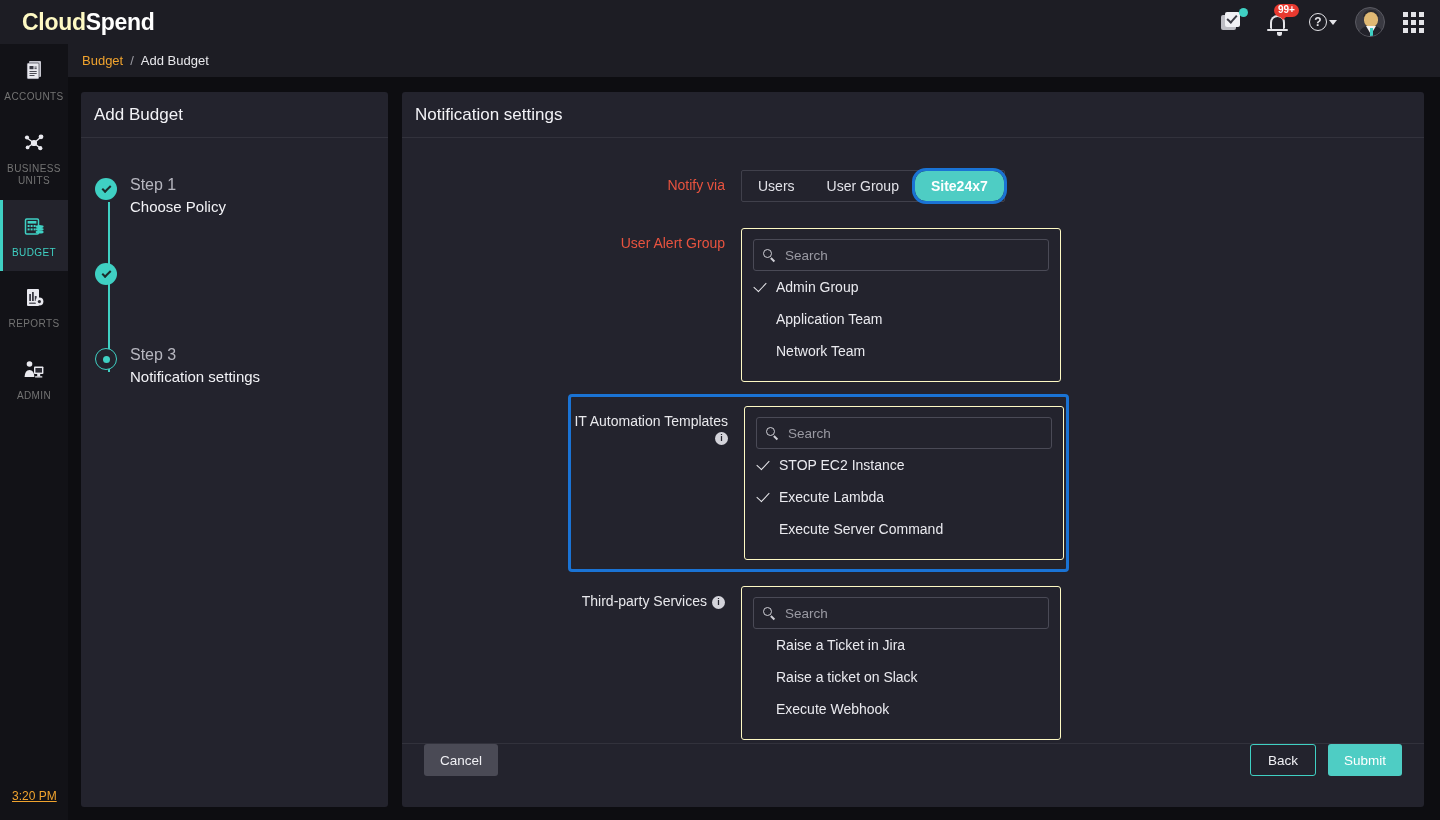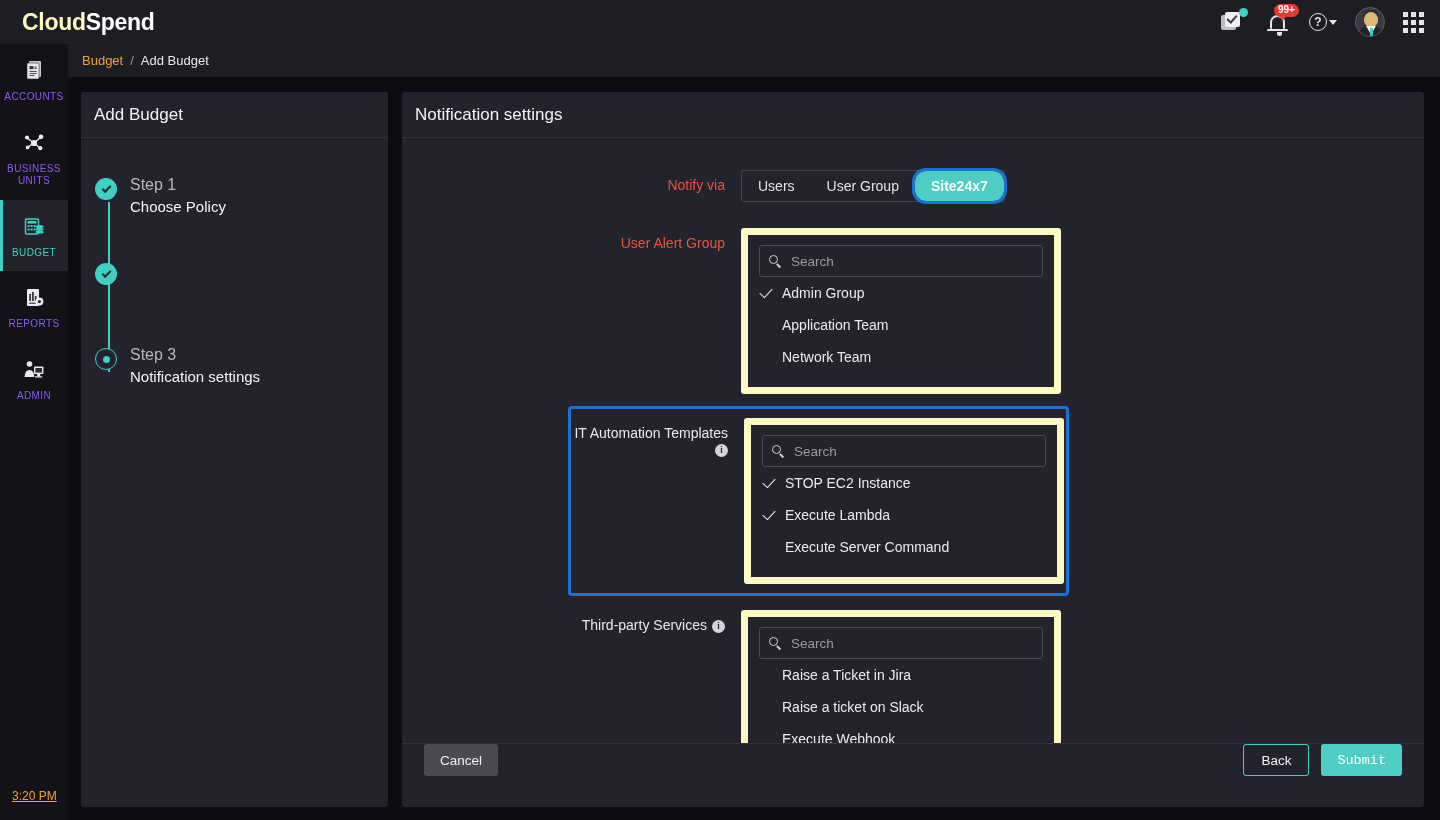--- a/index.html
+++ b/index.html
@@ -110,21 +110,21 @@
   .apps-grid i { display: block; width: 5px; height: 5px; background: #e4e4e8; }
 
   
   .rail {
     position: absolute; left: 0; top: 44px; width: 68px; height: 776px;
     background: #121217;
   }
   .rail-item {
     position: relative;
     padding: 14px 4px 12px; text-align: center; cursor: pointer;
-    color: #8b5cf6;
+    color: #737373;
   }
   .rail-item .lbl {
     font-size: 10px; letter-spacing: 0.4px; margin-top: 7px; line-height: 1.25;
   }
   .rail-item.active { background: #23232c; color: #3fd0c3; }
   .rail-item.active::before {
     content: ""; position: absolute; left: 0; top: 0; bottom: 0;
     width: 3px; background: #3fd0c3;
   }
   .rail-ico { height: 26px; display: flex; align-items: center; justify-content: center; }
@@ -219,21 +219,21 @@
   .seg .sg.active {
     background: #4ecdc4; color: #ffffff; font-weight: bold;
   }
   .seg .sg.annot {
     outline: 3px solid #1a73d4; outline-offset: 0px;
     position: relative; z-index: 3; border-radius: 11px;
   }
 
   
   .listbox {
-    width: 320px; border: 7px solid #fef9c3; border-radius: 3px;
+    width: 320px; border: 1px solid #fef9c3; border-radius: 3px;
     background: #23232d; padding: 10px 11px 14px;
   }
   .searchbar {
     height: 32px; border: 1px solid #4a4a56; border-radius: 3px;
     display: flex; align-items: center; padding: 0 9px; gap: 9px;
     background: #23232d;
   }
   .mag { width: 13px; height: 13px; position: relative; flex: 0 0 13px; }
   .mag .ring { position: absolute; left: 0; top: 0; width: 9px; height: 9px;
     border: 1.6px solid #cfcfd6; border-radius: 50%; }
@@ -267,21 +267,21 @@
     height: 64px; border-top: 1px solid #32323c;
     display: flex; align-items: flex-start; padding: 0 22px;
   }
   .btn {
     height: 32px; min-width: 66px; padding: 0 15px;
     display: inline-flex; align-items: center; justify-content: center;
     font-size: 13.5px; border-radius: 3px; cursor: pointer; border: 1px solid transparent;
   }
   .btn-cancel { background: #4a4a55; color: #f0f0f4; }
   .btn-back { background: transparent; color: #f0f0f4; border-color: #3fd0c3; margin-right: 12px; }
-  .btn-submit { background: #4ecdc4; color: #ffffff; font-family: Liberation Mono, monospace; }
+  .btn-submit { background: #4ecdc4; color: #ffffff; }
   .spacer { flex: 1; }
 </style>
 </head>
 <body>
 
 <div class="app">
 
   <div class="topbar">
     <div class="brand">
       <span class="cloud">Cloud</span><span class="spend">Spend</span>

